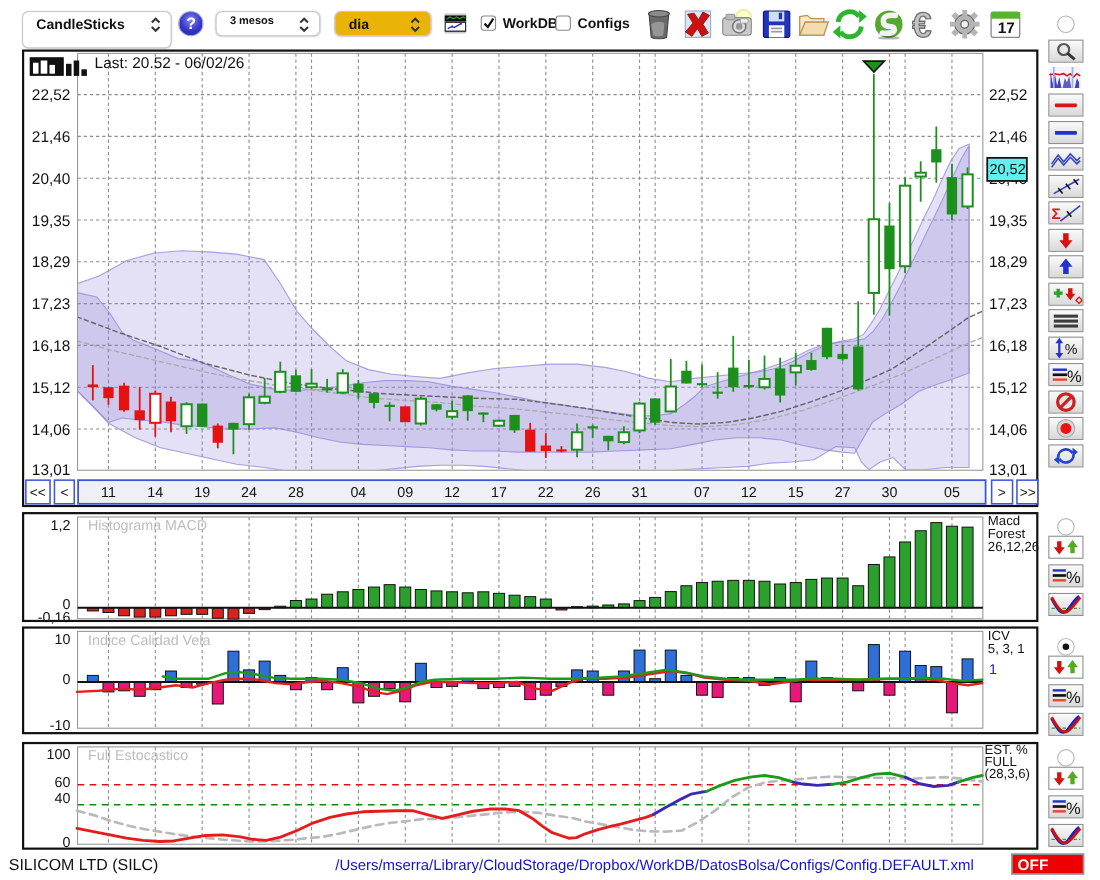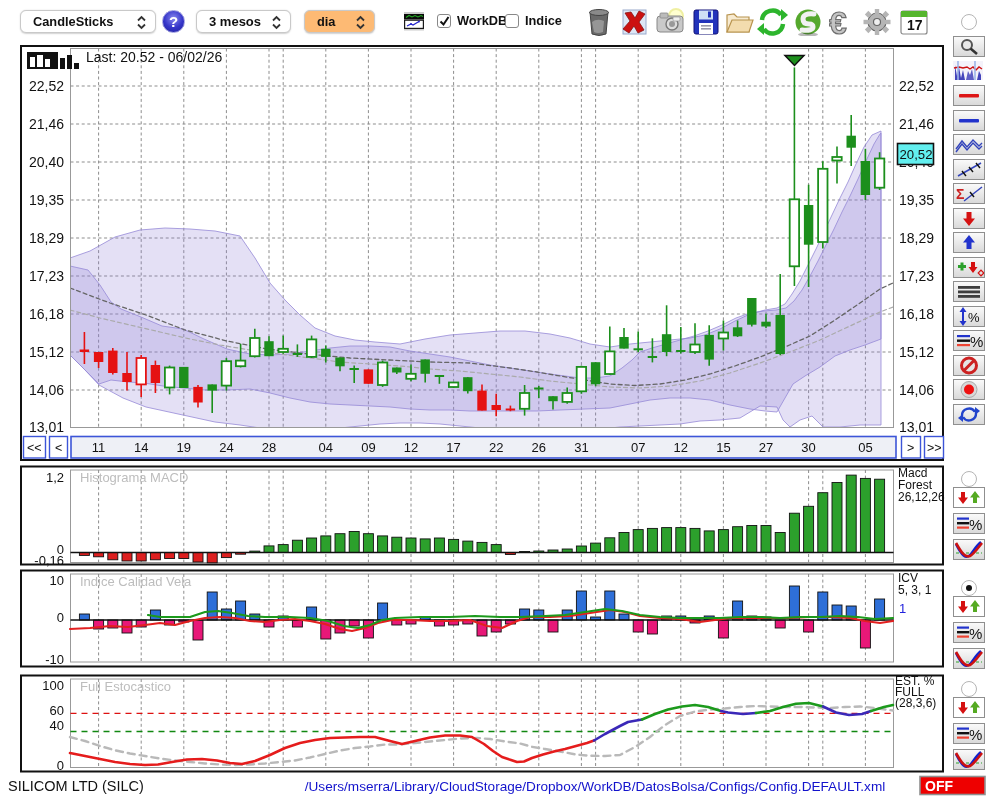--- a/index.html
+++ b/index.html
@@ -436,38 +436,38 @@
 <text x="64" y="730" font-size="13" fill="#111" text-anchor="end">40</text>
 <text x="64" y="770" font-size="13" fill="#111" text-anchor="end">0</text>
 <text x="895" y="685" font-size="12" fill="#111">EST. %</text>
 <text x="895" y="696" font-size="12" fill="#111">FULL</text>
 <text x="895" y="707" font-size="12" fill="#111">(28,3,6)</text>
 <text x="8" y="791" font-size="14.5" fill="#111">SILICOM LTD (SILC)</text>
 <text x="595" y="791" font-size="13.6" fill="#1313cc" text-anchor="middle">/Users/mserra/Library/CloudStorage/Dropbox/WorkDB/DatosBolsa/Configs/Config.DEFAULT.xml</text>
 <rect x="920" y="776.5" width="65" height="18" fill="#ee0000" stroke="#909090" stroke-width="1.6"></rect>
 <text x="925" y="790.5" font-size="14" fill="#fff" font-weight="bold">OFF</text>
 </svg>
-<div style="position:absolute;left:20px;top:10px;width:136px;height:23px;background:#ffffff;border:1px solid #c9c9c9;border-radius:6px;box-shadow:0 0.5px 1.5px rgba(0,0,0,0.18);box-sizing:border-box">
+<div style="position:absolute;left:20px;top:10px;width:136px;height:34px;background:#ffffff;border:1px solid #c9c9c9;border-radius:6px;box-shadow:0 0.5px 1.5px rgba(0,0,0,0.18);box-sizing:border-box">
       <span style="position:absolute;left:12px;top:3px;font-size:12.8px;font-weight:bold;color:#111">CandleSticks</span>
       <svg width="11" height="15" viewBox="0 0 11 15" style="position:absolute;right:8px;top:4px">
         <polyline points="2,5.5 5.5,2 9,5.5" fill="none" stroke="#333" stroke-width="1.8"></polyline>
         <polyline points="2,9.5 5.5,13 9,9.5" fill="none" stroke="#333" stroke-width="1.8"></polyline>
       </svg>
     </div>
 <div style="position:absolute;left:162px;top:10px;width:23px;height:23px;border-radius:50%;background:radial-gradient(circle at 50% 35%,#8888ee 0%,#3434c8 55%,#22229a 100%);border:1px solid #9a9adf;box-sizing:border-box">
       <span style="position:absolute;left:6px;top:2px;font-size:15px;font-weight:bold;color:#fff">?</span>
     </div>
 <div style="position:absolute;left:196px;top:10px;width:95px;height:23px;background:#ffffff;border:1px solid #c9c9c9;border-radius:6px;box-shadow:0 0.5px 1.5px rgba(0,0,0,0.18);box-sizing:border-box">
-      <span style="position:absolute;left:12px;top:3px;font-size:13px;font-weight:bold;color:#111">3 mesos</span>
+      <span style="position:absolute;left:12px;top:3px;font-size:10px;font-weight:bold;color:#111">3 mesos</span>
       <svg width="11" height="15" viewBox="0 0 11 15" style="position:absolute;right:8px;top:4px">
         <polyline points="2,5.5 5.5,2 9,5.5" fill="none" stroke="#333" stroke-width="1.8"></polyline>
         <polyline points="2,9.5 5.5,13 9,9.5" fill="none" stroke="#333" stroke-width="1.8"></polyline>
       </svg>
     </div>
-<div style="position:absolute;left:304px;top:10px;width:71px;height:23px;background:#fdba74;border:1px solid #c9c9c9;border-radius:6px;box-shadow:0 0.5px 1.5px rgba(0,0,0,0.18);box-sizing:border-box">
+<div style="position:absolute;left:304px;top:10px;width:88px;height:23px;background:#eab308;border:1px solid #c9c9c9;border-radius:6px;box-shadow:0 0.5px 1.5px rgba(0,0,0,0.18);box-sizing:border-box">
       <span style="position:absolute;left:12px;top:3px;font-size:12.8px;font-weight:bold;color:#111">dia</span>
       <svg width="11" height="15" viewBox="0 0 11 15" style="position:absolute;right:8px;top:4px">
         <polyline points="2,5.5 5.5,2 9,5.5" fill="none" stroke="#333" stroke-width="1.8"></polyline>
         <polyline points="2,9.5 5.5,13 9,9.5" fill="none" stroke="#333" stroke-width="1.8"></polyline>
       </svg>
     </div>
 <div style="position:absolute;left:404px;top:12px">
       <svg width="20" height="18.5" viewBox="0 0 20 18.5" style="position:absolute;left:0;top:0">
         <rect x="0" y="0" width="20" height="2" fill="#cccccc"></rect>
         <rect x="0" y="2" width="20" height="5.5" fill="#0a0a0a"></rect>
@@ -479,21 +479,21 @@
         <rect x="0" y="17" width="20" height="1.5" fill="#cccccc"></rect>
       </svg>
     </div>
 <div style="position:absolute;left:437px;top:14px;width:14px;height:14px;background:#fff;border:1.5px solid #888;border-radius:3px;box-sizing:border-box">
       <svg width="13" height="13" viewBox="0 0 13 13" style="position:absolute;left:0px;top:0px">
         <polyline points="2.5,6.5 5.5,9.5 10.5,2" fill="none" stroke="#111" stroke-width="2"></polyline>
       </svg>
     </div>
     <span style="position:absolute;left:457px;top:13px;font-size:12.8px;font-weight:bold;color:#111">WorkDB</span>
 <div style="position:absolute;left:505px;top:14px;width:14px;height:14px;background:#fff;border:1.5px solid #888;border-radius:3px;box-sizing:border-box"></div>
-    <span style="position:absolute;left:525px;top:13px;font-size:12.8px;font-weight:bold;color:#111">Indice</span>
+    <span style="position:absolute;left:525px;top:13px;font-size:12.8px;font-weight:bold;color:#111">Configs</span>
 <div style="position:absolute;left:584px;top:8px;width:30px;height:28px">
       <svg width="30" height="28" viewBox="0 0 30 28" style="position:absolute;left:0;top:0">
         <path d="M6,4 L24,4 L22,26 Q15,29 8,26 Z" fill="#6a6a6a" stroke="#444" stroke-width="1"></path>
         <ellipse cx="15" cy="4.5" rx="9.5" ry="3" fill="#8a8a8a" stroke="#444" stroke-width="1"></ellipse>
         <path d="M8,14 Q13,10 20,13 L19,24 Q14,26 10,24 Z" fill="#aaa" opacity="0.7"></path>
       </svg>
     </div>
 <div style="position:absolute;left:619px;top:8px;width:30px;height:28px">
       <svg width="30" height="28" viewBox="0 0 30 28" style="position:absolute;left:0;top:0">
         <rect x="4" y="2" width="23" height="24" fill="#dde6f5" stroke="#99aacc" stroke-width="1"></rect>

